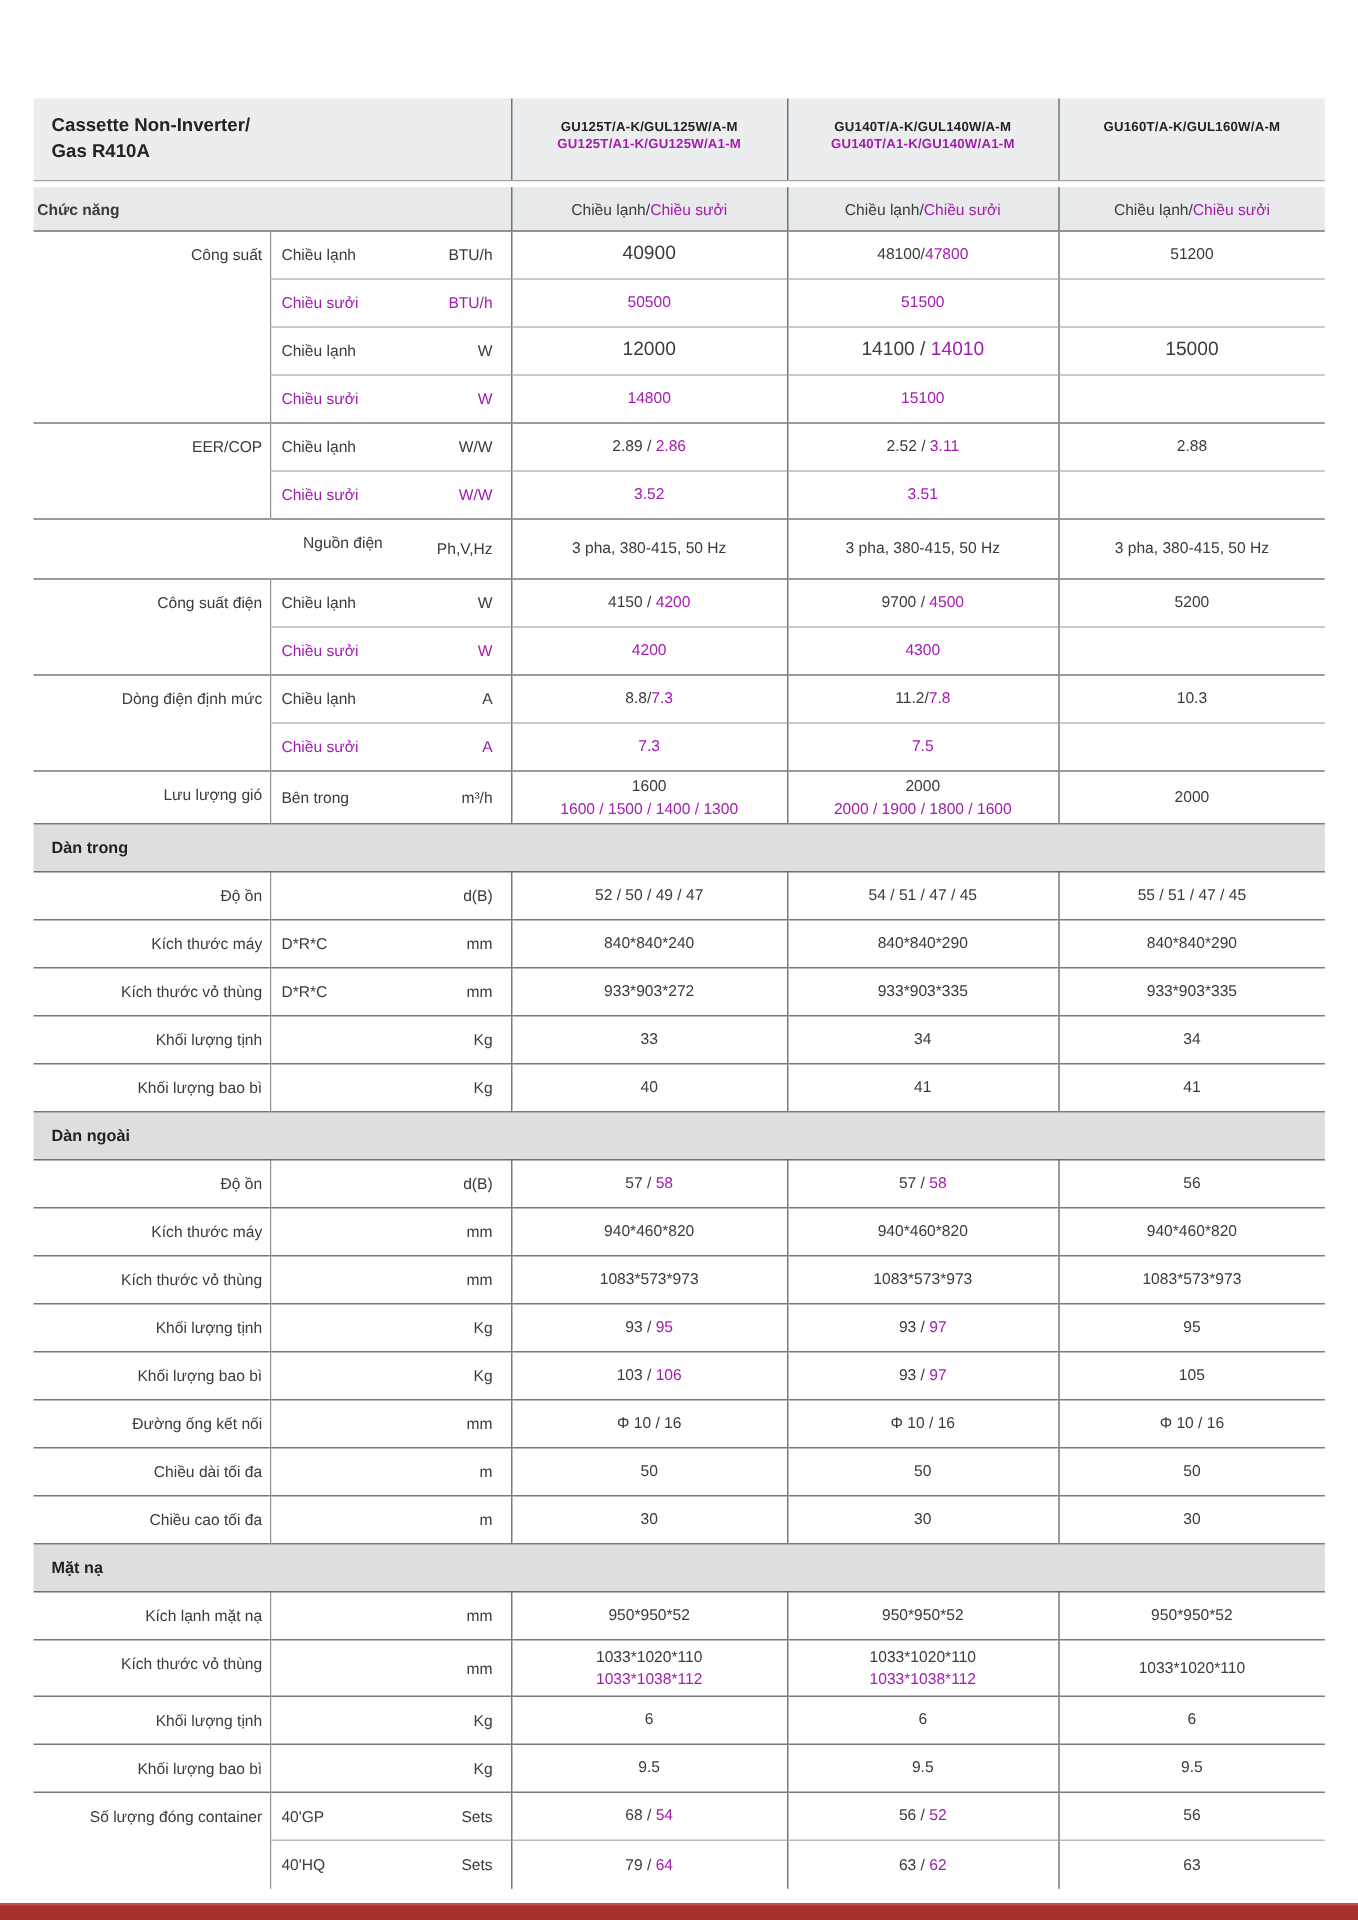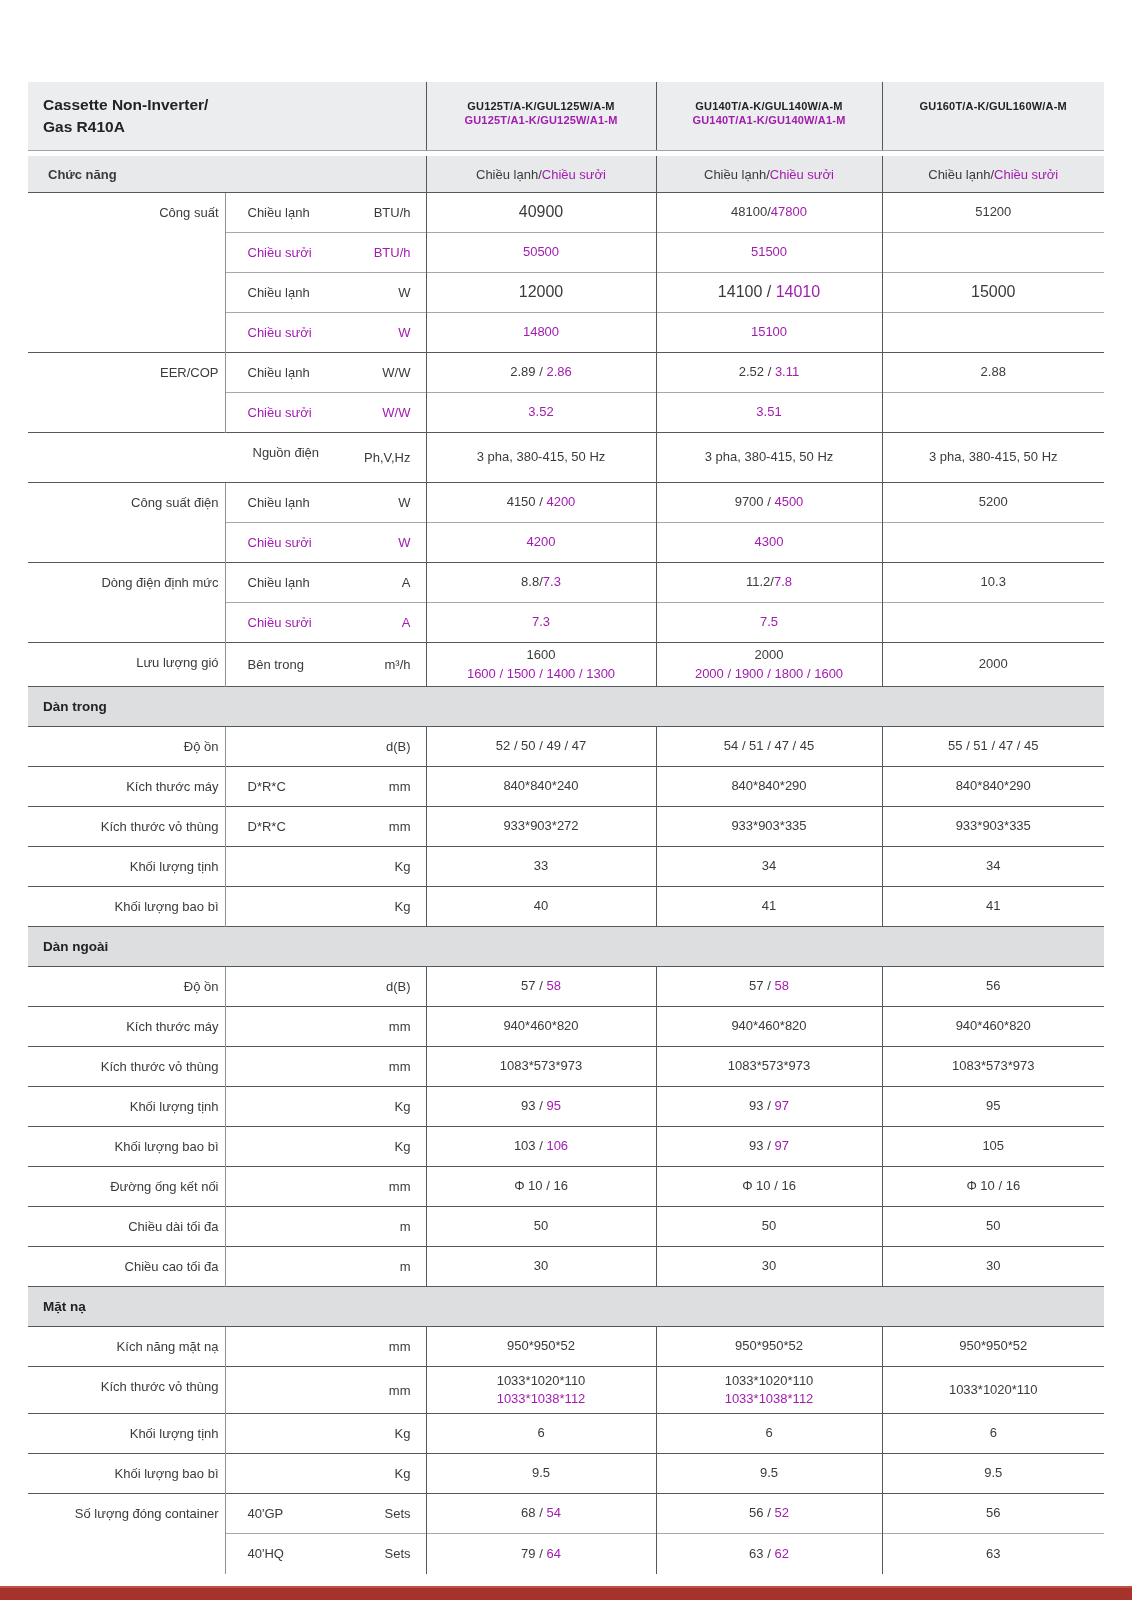--- a/index.html
+++ b/index.html
@@ -21,32 +21,32 @@
   }
   th.model{
     border-left:1px solid #54585a;text-align:center;font-weight:bold;
     font-size:11px;vertical-align:middle;color:#232323;letter-spacing:0.2px;
   }
   th.model .l2{min-height:19px;margin-top:2px;}
   
   tr.gap td{height:5px;background:#ffffff;border:none;}
   
   tr.func td{background:#e7e9ea;height:36px;font-size:13px;color:#3b3b3b;}
-  td.flabel{font-weight:bold;text-align:left;padding-left:20px;font-size:13.5px;color:#222222;}
+  td.flabel{font-weight:bold;text-align:left;padding-left:3px;font-size:13.5px;color:#222222;}
   td.fval{text-align:center;border-left:1px solid #54585a;}
   
   tr.sec td{
     background:#dcdee0;border-top:1px solid #55595b;border-bottom:1px solid #55595b;
     font-weight:bold;font-size:13.5px;color:#222222;text-align:left;padding-left:15px;height:39px;
   }
   
   tr.gs>td{border-top:1px solid #55595b;}
   tr.cont>td{border-top:1px solid #a6a8aa;}
   td.name{text-align:right;padding:12px 6px 6px 15px;vertical-align:top;color:#3b3b3b;font-size:13px;line-height:1.3;}
-  td.sub{border-left:1px solid #8f9193;text-align:left;padding-left:22px;color:#3b3b3b;font-size:13px;}
+  td.sub{border-left:1px solid #8f9193;text-align:left;padding-left:9px;color:#3b3b3b;font-size:13px;}
   td.unit{text-align:right;padding-right:15px;font-size:13px;color:#3b3b3b;}
   td.val{border-left:1px solid #55595b;text-align:center;font-size:13px;color:#3b3b3b;line-height:1.4;}
   td.val.big{font-size:16px;}
   .red{color:#a21caf;}
   .footer-bar{position:absolute;left:0;bottom:0;width:100%;height:12px;background:#a5322b;border-top:2px solid #bf5044;}
 </style>
 </head>
 <body>
 
 <div class="sheet">
@@ -425,21 +425,21 @@
             <div><span>30</span></div>
           </td>
           <td class="val">
             <div><span>30</span></div>
           </td>
         </tr>
         <tr class="sec">
           <td colspan="6">Mặt nạ</td>
         </tr>
         <tr class="gs" style="height: 40px;">
-          <td class="name" rowspan="1">Kích năng mặt nạ</td>
+          <td class="name" rowspan="1">Kích lạnh mặt nạ</td>
           <td class="sub"><span></span></td>
           <td class="unit"><span>mm</span></td>
           <td class="val">
             <div><span>950*950*52</span></div>
           </td>
           <td class="val">
             <div><span>950*950*52</span></div>
           </td>
           <td class="val">
             <div><span>950*950*52</span></div>

